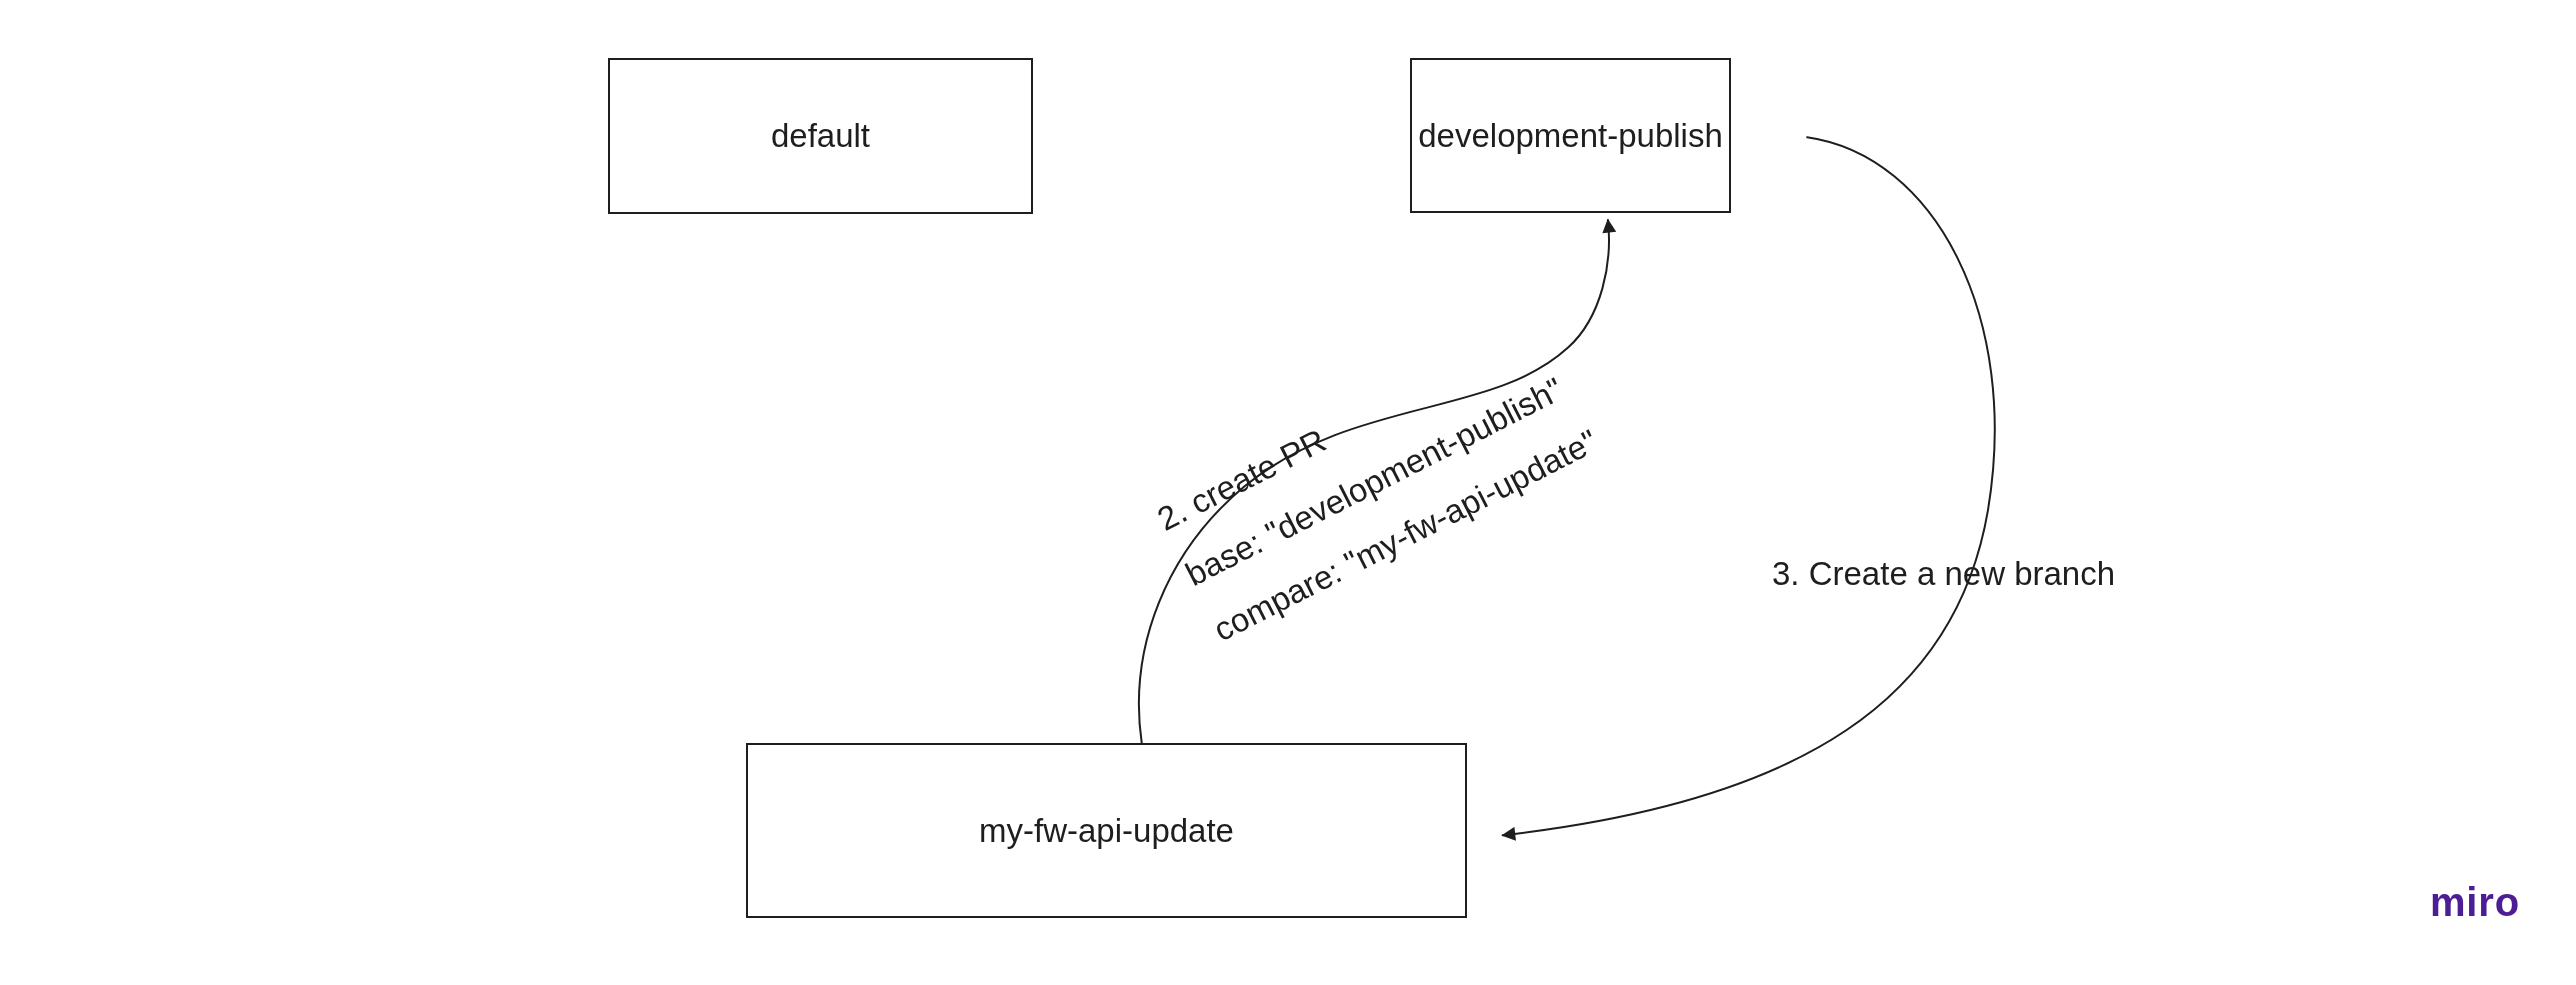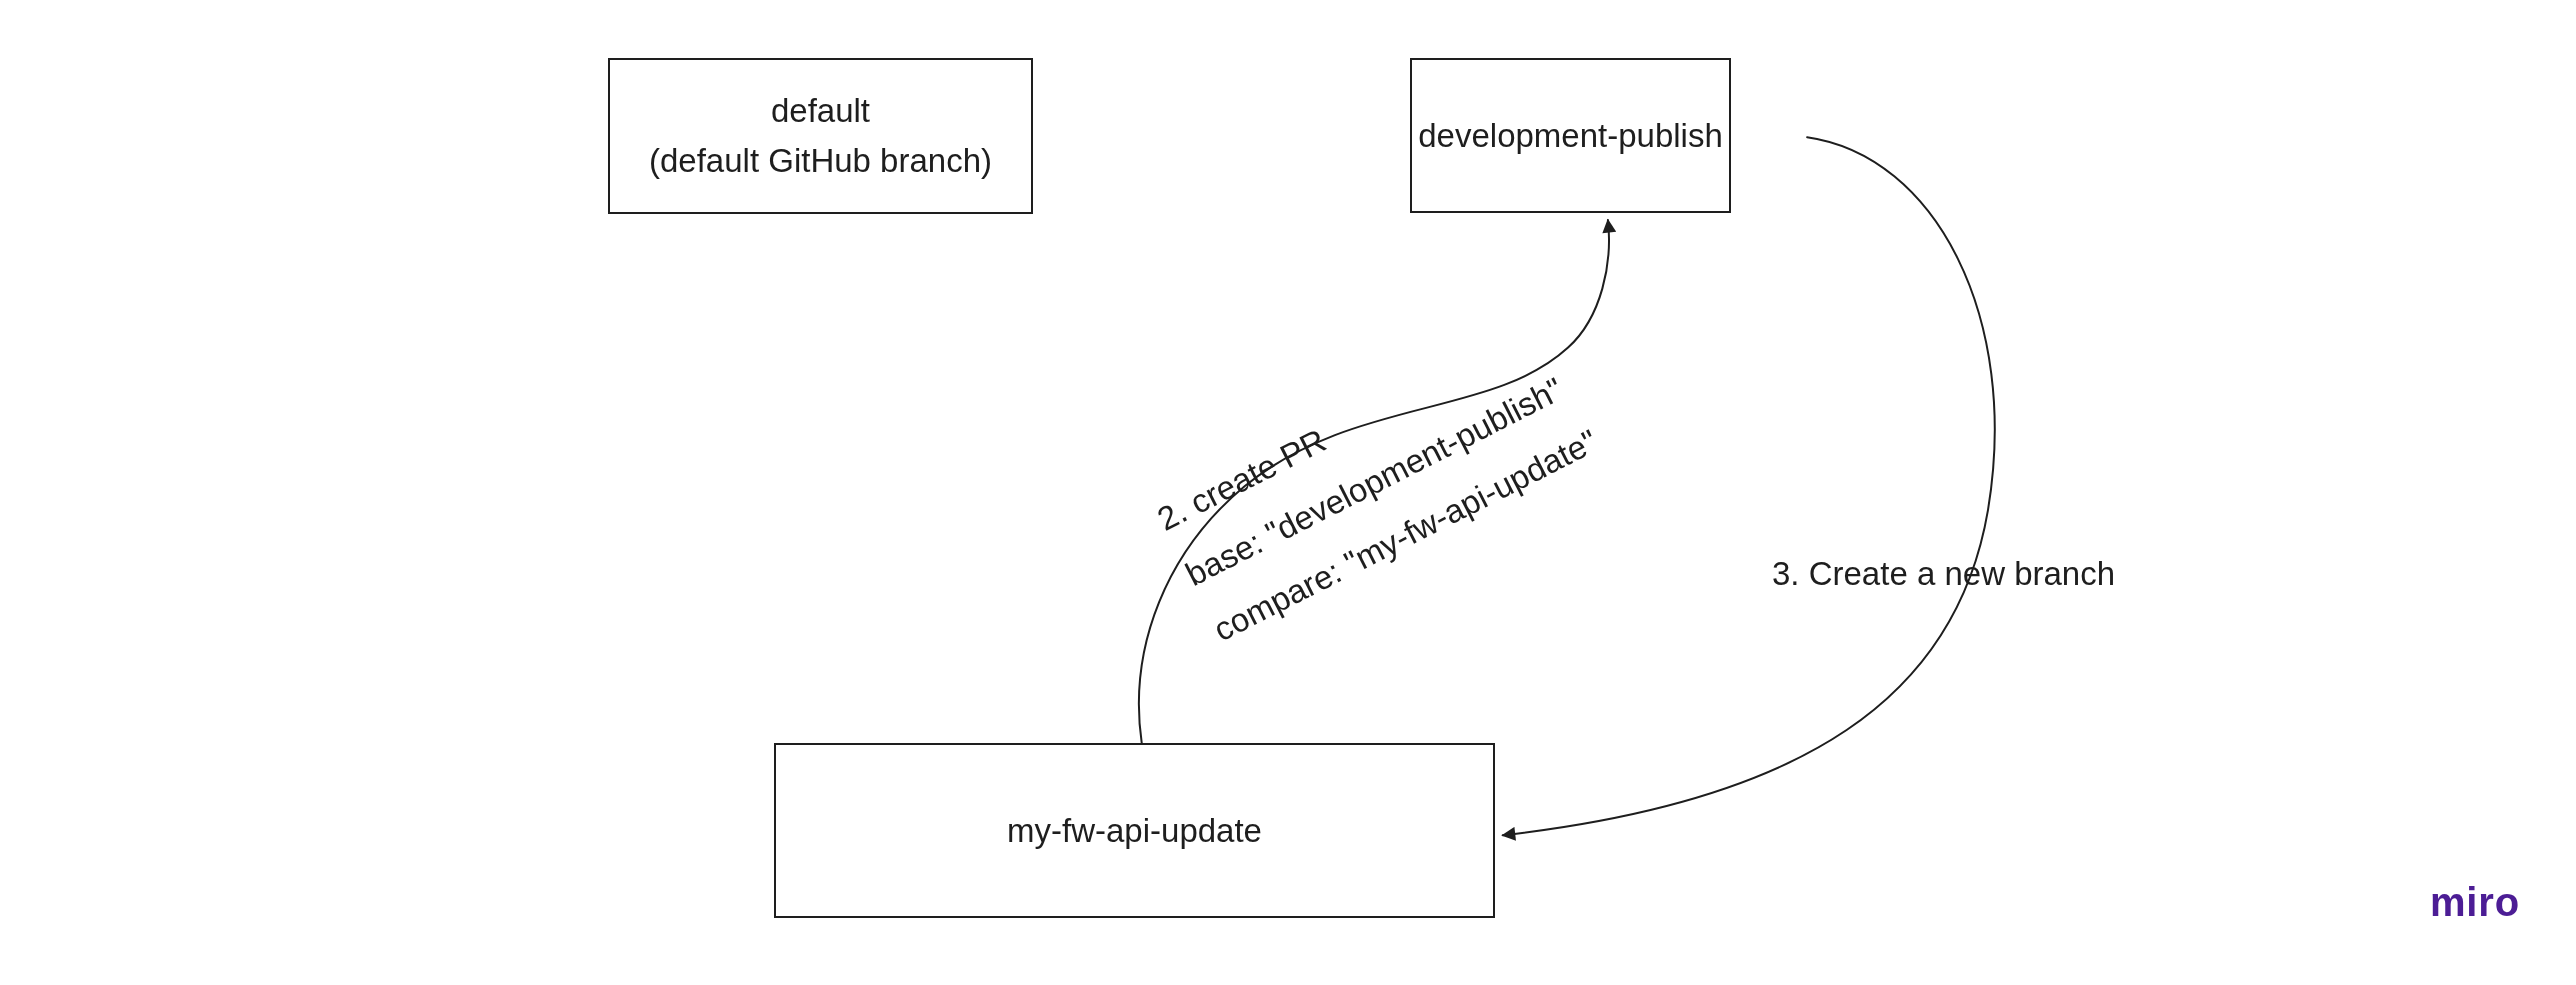--- a/index.html
+++ b/index.html
@@ -31,21 +31,21 @@
     flex-direction: column;
     align-items: center;
     justify-content: center;
     text-align: center;
     font-size: 33px;
     line-height: 50px;
     z-index: 2;
   }
   #node-publish           { left: 608px;  top: 58px;  width: 425px; height: 156px; }
   #node-development-publish { left: 1410px; top: 58px;  width: 321px; height: 155px; }
-  #node-my-fw-api-update  { left: 774px;  top: 743px; width: 721px; height: 175px; }
+  #node-my-fw-api-update  { left: 746px;  top: 743px; width: 721px; height: 175px; }
 
   .edge-label {
     position: absolute;
     font-size: 33px;
     white-space: nowrap;
     z-index: 3;
   }
   #label-create-branch {
     left: 1772px;
     top: 555px;
@@ -79,21 +79,20 @@
     </marker>
   </defs>
 
   <path d="M 2268 172 C 2430 195, 2535 400, 2495 640 C 2455 875, 2265 1005, 1886 1048" fill="none" stroke-width="2.5" stroke-linecap="round" marker-end="url(#arrowhead)" stroke="#1e1e1e"></path>
 
   <path d="M 1433 933 C 1415 810, 1466 690, 1562 610 C 1700 498, 1872 524, 1968 436 C 2010 398, 2024 330, 2018 276" fill="none" stroke-width="2.5" stroke-linecap="round" marker-end="url(#arrowhead)" stroke="#1e1e1e"></path>
 </svg>
 
 <div class="node" id="node-publish">
   <div>default</div>
-  <div>(default GitHub branch)</div>
 </div>
 
 <div class="node" id="node-development-publish">
   <div>development-publish</div>
 </div>
 
 <div class="node" id="node-my-fw-api-update">
   <div>my-fw-api-update</div>
 </div>
 

